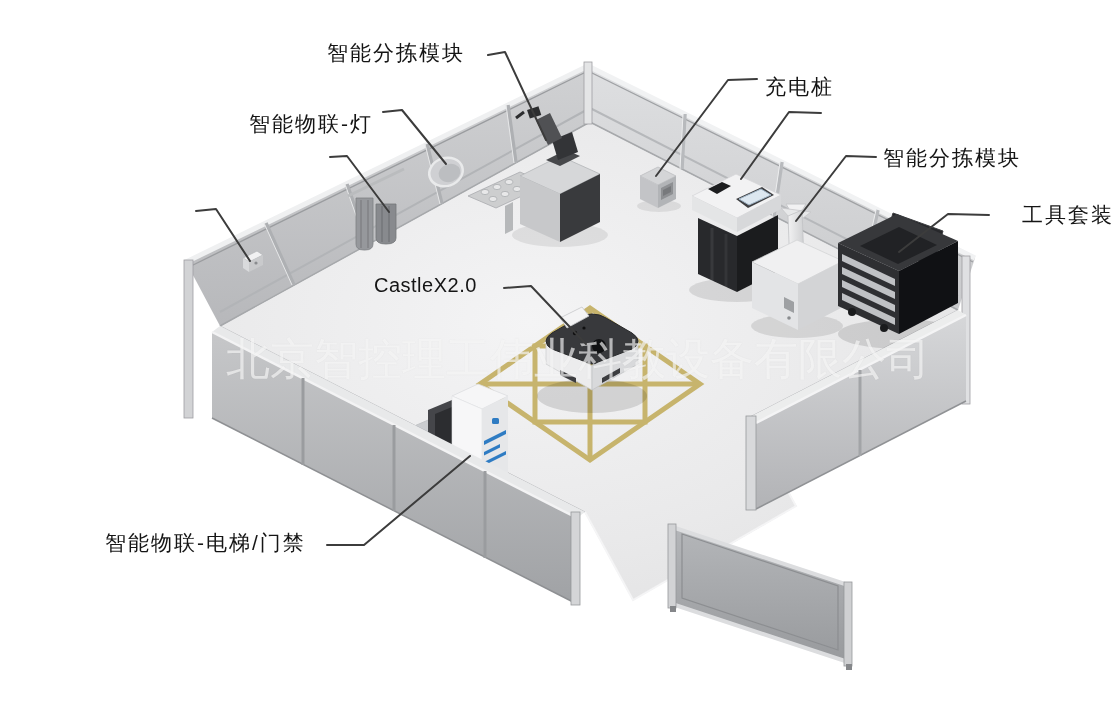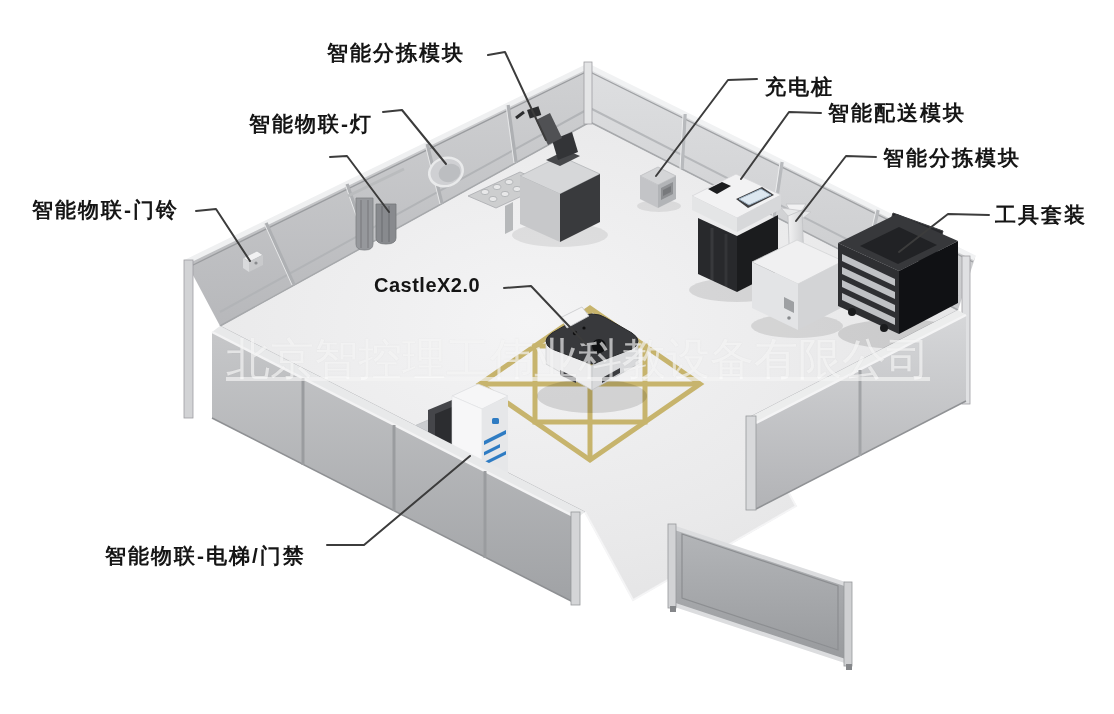--- a/index.html
+++ b/index.html
@@ -2,23 +2,23 @@
 <html><head>
 <meta charset="utf-8">
 <style>
   html,body{margin:0;padding:0;background:#ffffff;}
   .stage{position:relative;width:1114px;height:714px;background:#ffffff;overflow:hidden;
          font-family:"Liberation Sans","DejaVu Sans",sans-serif;}
   .scene-svg{position:absolute;left:0;top:0;z-index:1;}
   .overlay-svg{position:absolute;left:0;top:0;z-index:3;pointer-events:none;}
   .watermark{position:absolute;z-index:2;left:226px;top:330px;width:704px;
              font-size:44px;font-weight:400;letter-spacing:0px;white-space:nowrap;
-             color:rgba(255,255,255,0.62);text-shadow:0 0 1px rgba(120,120,120,0.15);text-decoration:underline;}
+             color:rgba(255,255,255,0.62);text-shadow:0 0 1px rgba(120,120,120,0.15);}
   .label{position:absolute;z-index:4;white-space:nowrap;color:#151515;
-         font-weight:700;font-size:21px;letter-spacing:2px;line-height:1.15;}
+         font-weight:400;font-size:21px;letter-spacing:2px;line-height:1.15;}
   .label.latin{font-size:20px;letter-spacing:0.5px;}
 </style>
 </head>
 <body>
 
 <div class="stage">
 
 <svg class="scene-svg" width="1114" height="714" viewBox="0 0 1114 714">
   <defs>
     <radialGradient id="gFloor" cx="0.42" cy="0.42" r="0.85">
@@ -276,21 +276,19 @@
     <polyline points="821,113 789,112 741,179"></polyline>
     <polyline points="876,157 846,156 796,221"></polyline>
     <polyline points="989,215 948,214 899,252"></polyline>
     <polyline points="504,288 531,286 586,344"></polyline>
     <polyline points="327,545 364,545 470,456"></polyline>
   </g>
 </svg>
 
 <div class="label" style="left:327px;top:41px">智能分拣模块</div>
 <div class="label" style="left:249px;top:112px">智能物联-灯</div>
-<div class="label" style="left:32px;top:198px">智能物联-门铃</div>
 <div class="label" style="left:765px;top:75px">充电桩</div>
-<div class="label" style="left:828px;top:101px">智能配送模块</div>
 <div class="label" style="left:883px;top:146px">智能分拣模块</div>
-<div class="label" style="left:995px;top:203px">工具套装</div>
+<div class="label" style="left:1022px;top:203px">工具套装</div>
 <div class="label latin" style="left:374px;top:274px">CastleX2.0</div>
-<div class="label" style="left:105px;top:544px">智能物联-电梯/门禁</div>
+<div class="label" style="left:105px;top:531px">智能物联-电梯/门禁</div>
 
 </div>
 
 </body></html>

